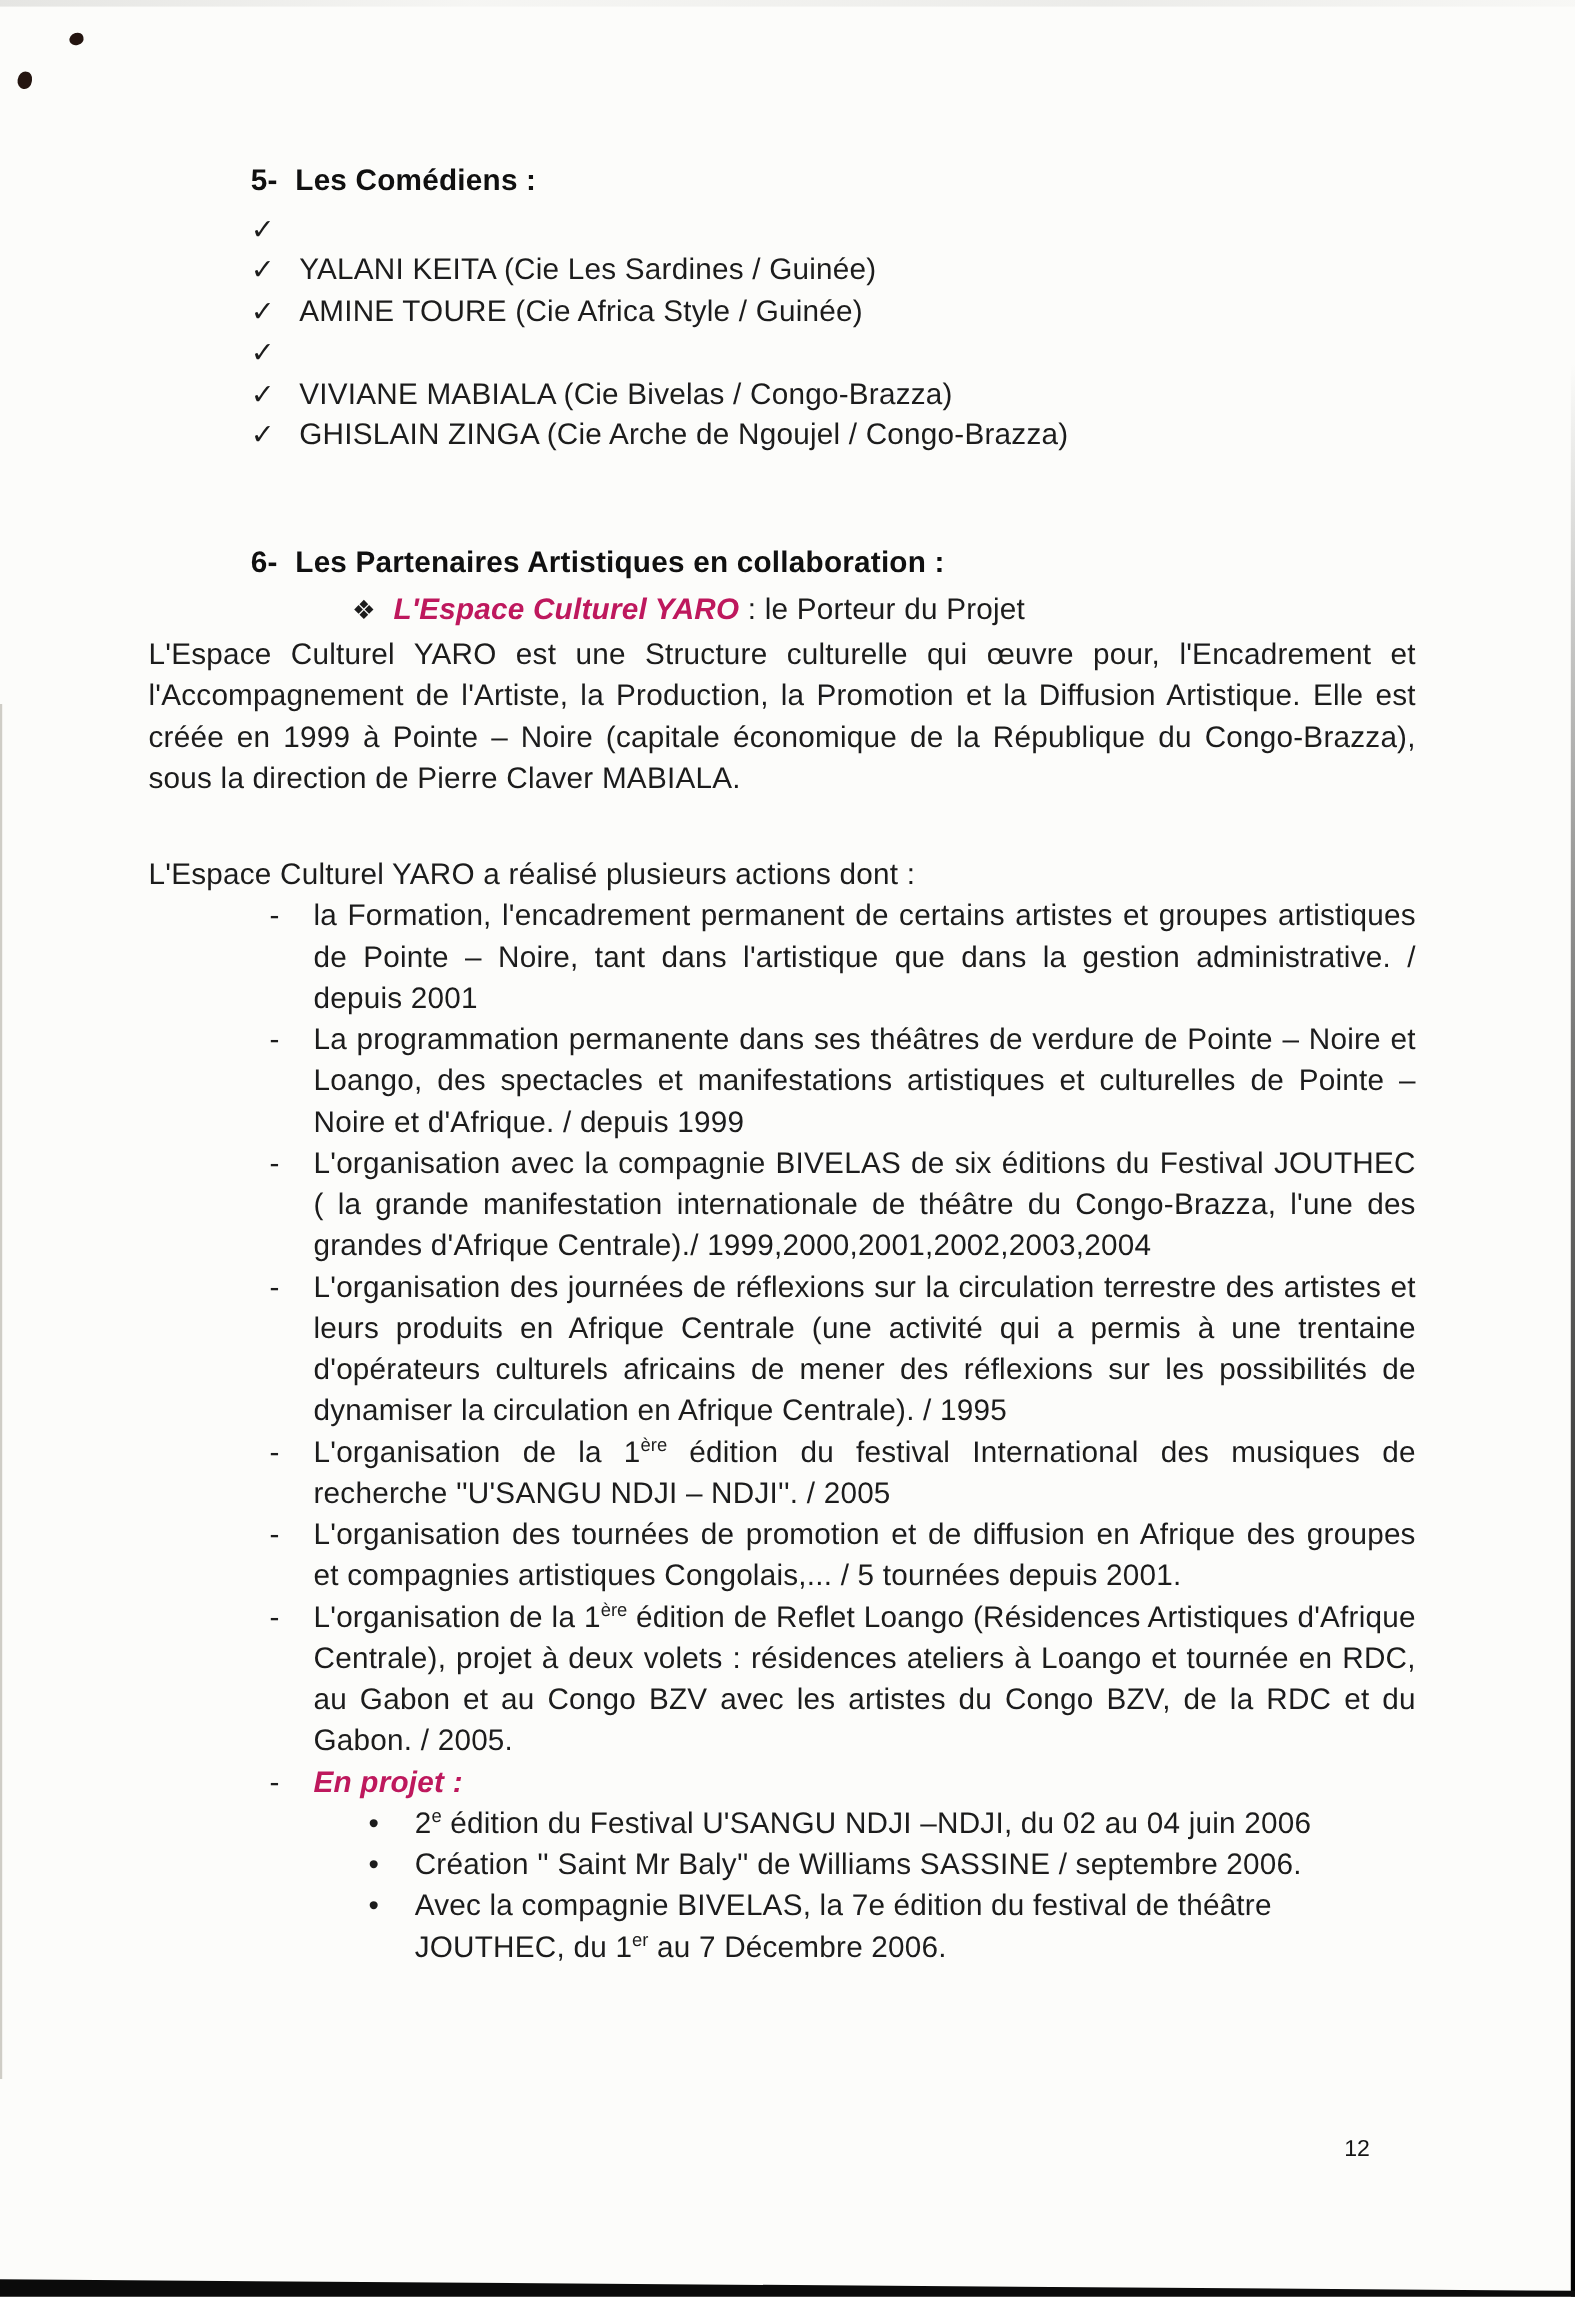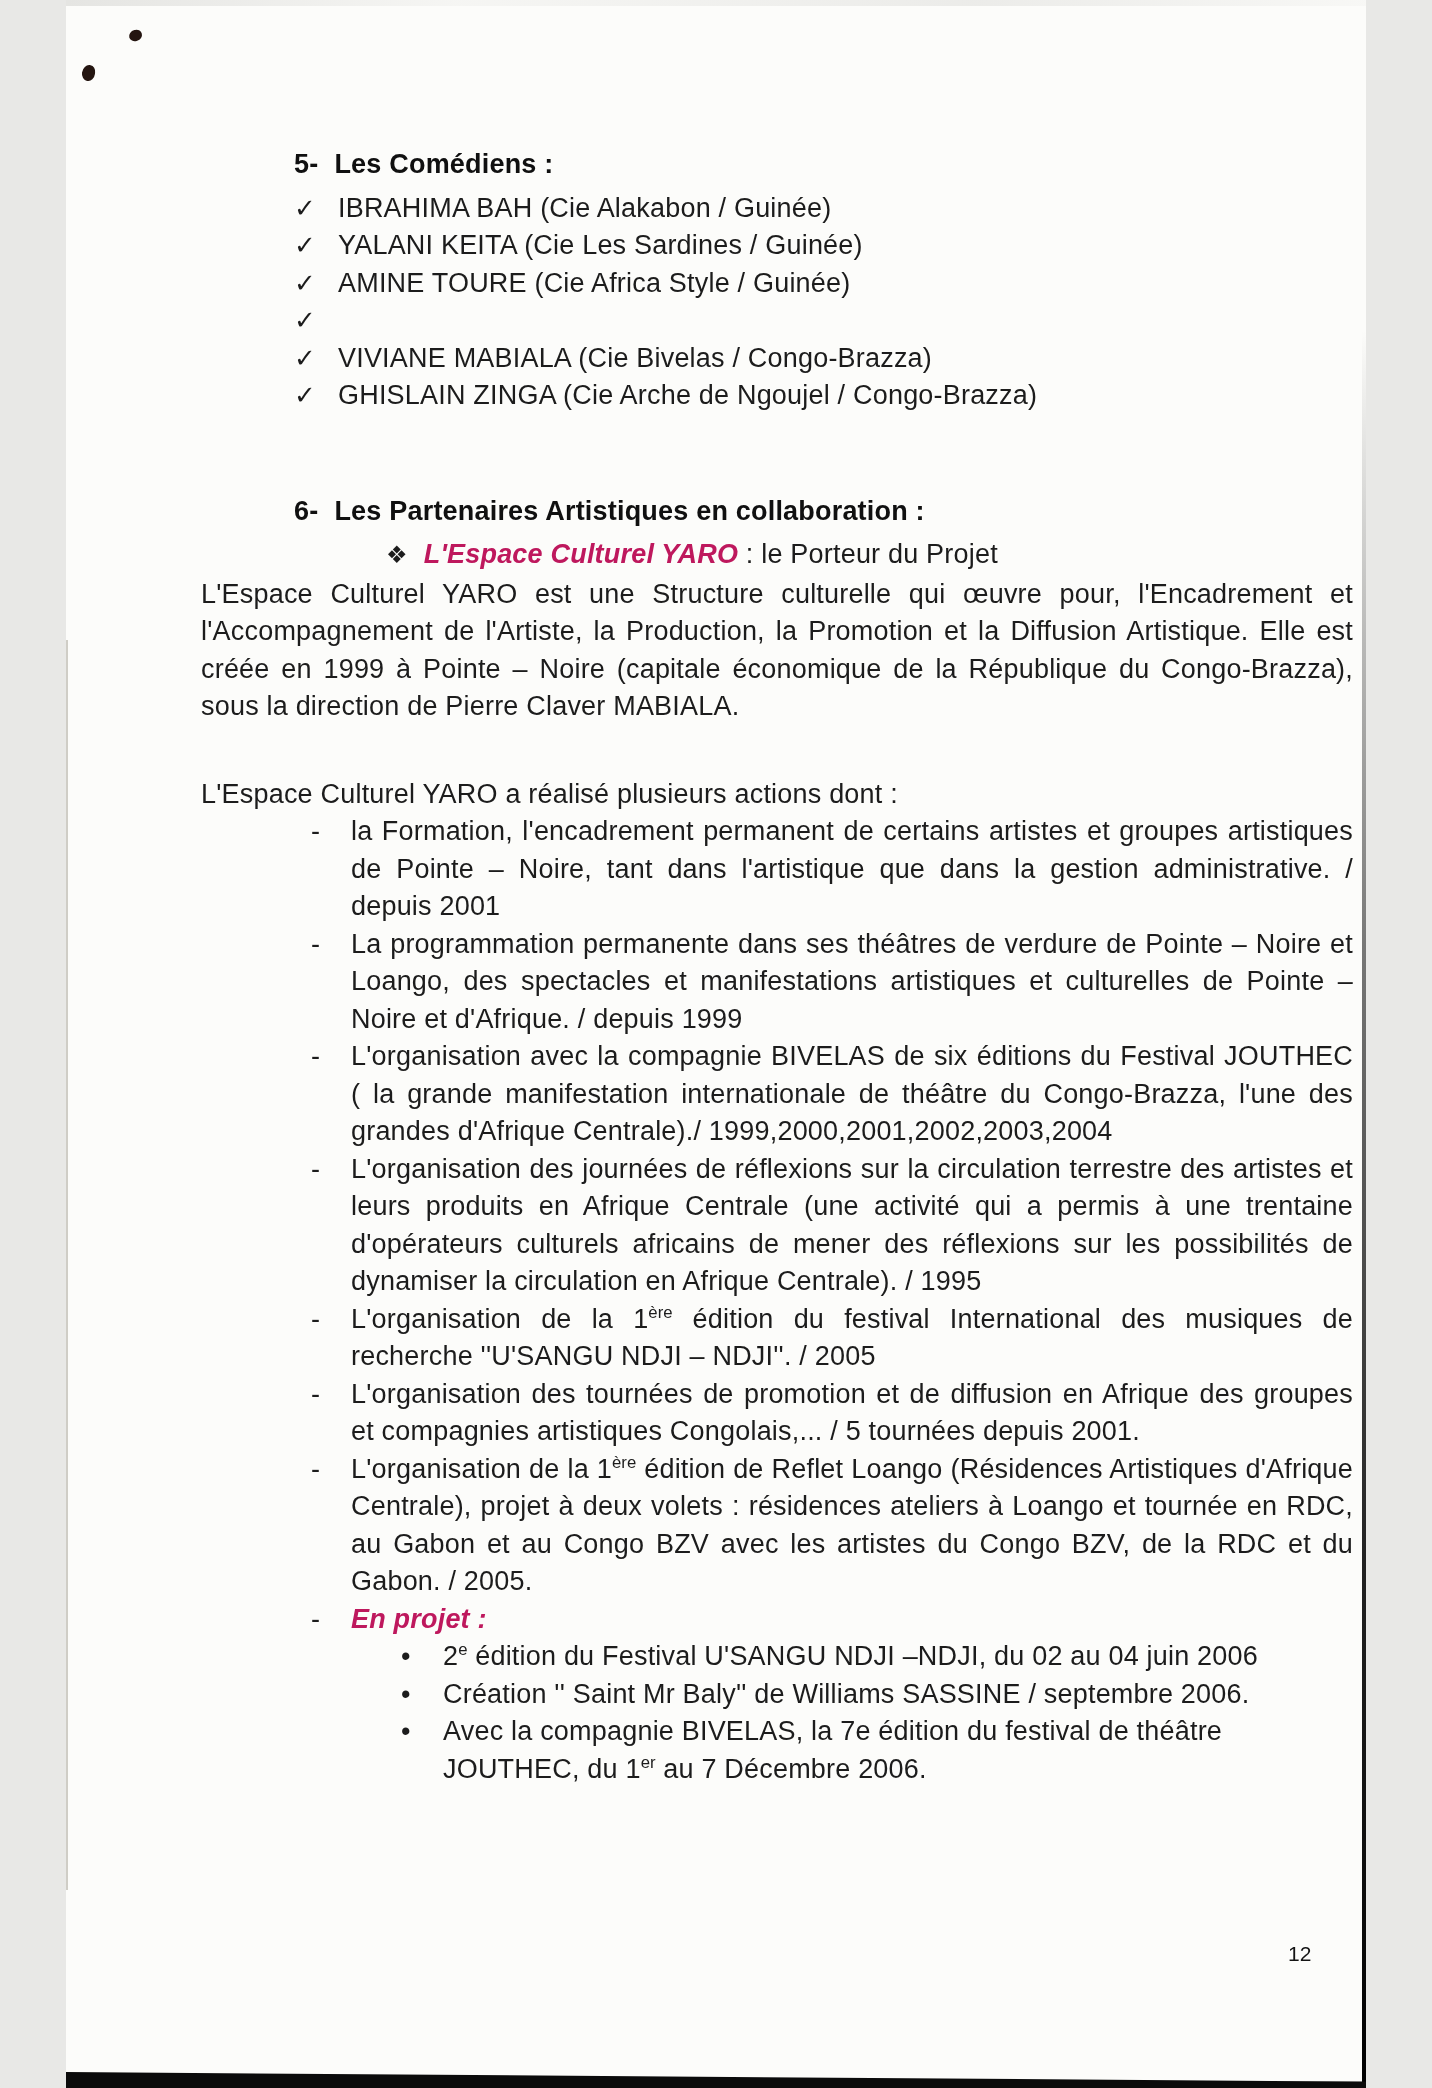--- a/index.html
+++ b/index.html
@@ -2,21 +2,21 @@
 <html><head>
 <meta charset="utf-8">
 <style>
   html,body{margin:0;padding:0;}
   body{
     font-family:"Liberation Sans", sans-serif;
     background:#e8e8e6;
   }
   .page{
     position:relative;
-    width:1300px;
+    width:1432px;
     height:2088px;
     background:#fcfcfa;
     overflow:hidden;
     color:#1c1c1c;
     margin:0 auto;
   }
   .content{
     position:absolute;
     left:135px;
     top:146px;
@@ -119,21 +119,20 @@
 
   <div class="content">
 
     <div class="sec-heading">
       <span class="num">5-</span><span>Les Comédiens :</span>
     </div>
 
     <ul class="check-list">
       <li>
         <span class="check">✓</span>
-        <span class="txt">IBRAHIMA BAH (Cie Alakabon / Guinée)</span>
       </li>
       <li>
         <span class="check">✓</span>
         <span class="txt">YALANI KEITA (Cie Les Sardines / Guinée)</span>
       </li>
       <li>
         <span class="check">✓</span>
         <span class="txt">AMINE TOURE (Cie Africa Style / Guinée)</span>
       </li>
       <li>

